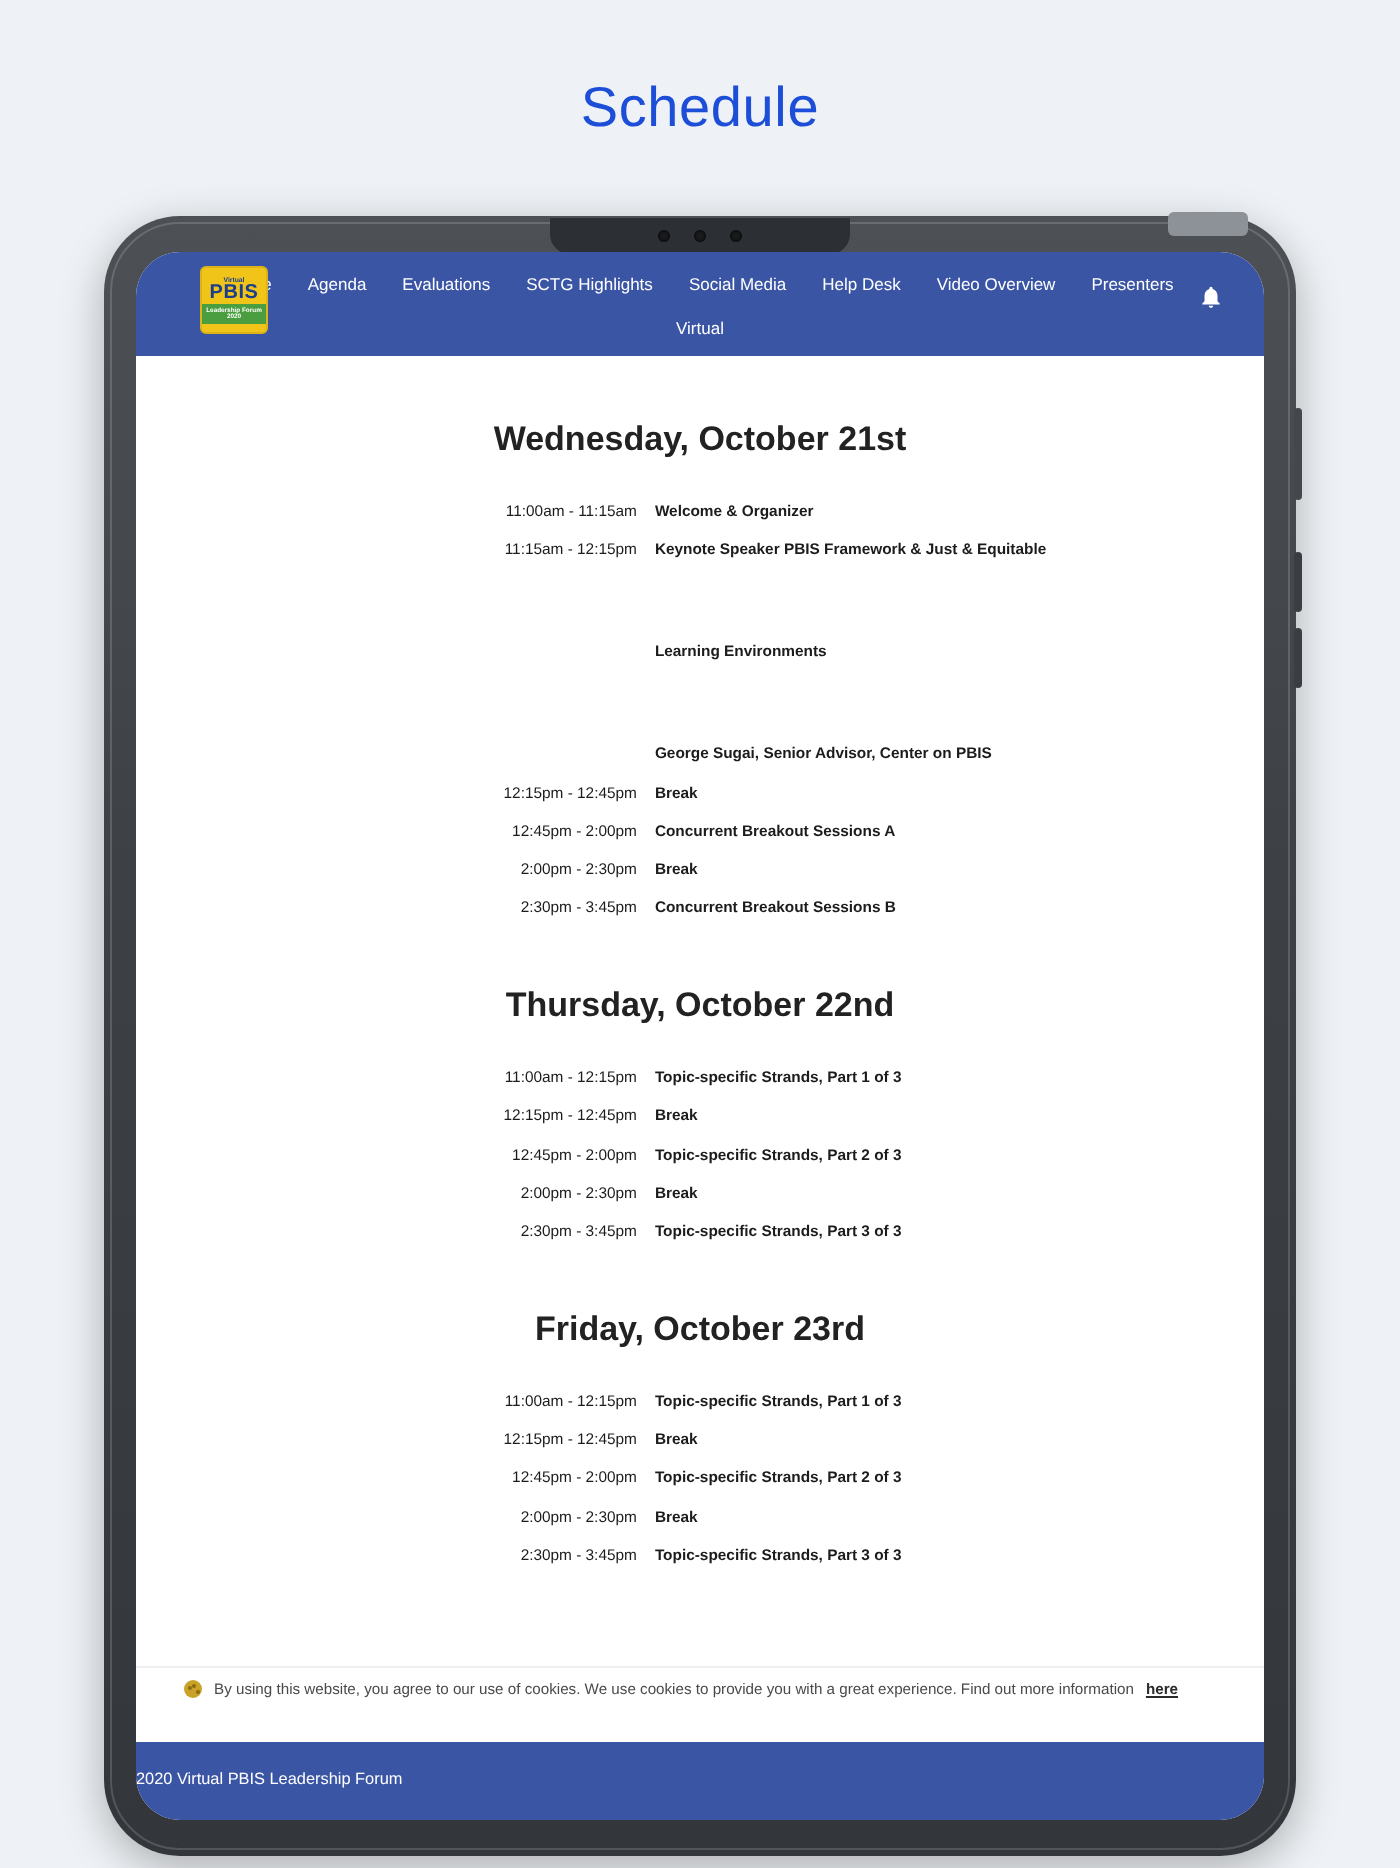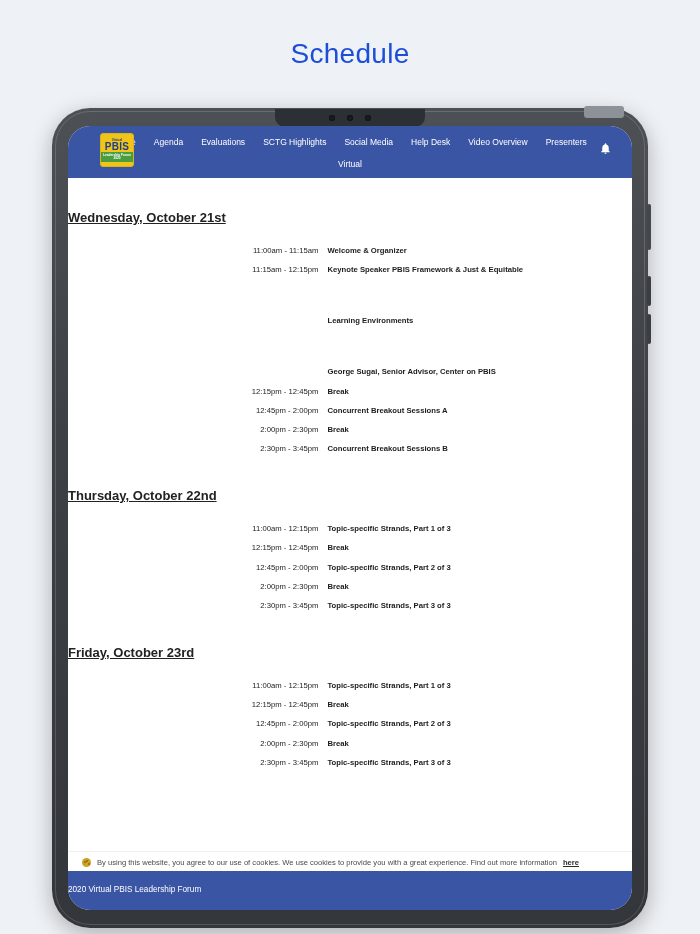--- a/index.html
+++ b/index.html
@@ -148,25 +148,25 @@
 
   
   .content {
     flex: 1 1 auto;
     overflow: hidden;
     background: #fff;
     position: relative;
     padding-top: 22px;
   }
   .day-title {
-    font-size: 13px;
+    text-align: center;
+    font-size: 17px;
     font-weight: 700;
     color: #222;
     margin: 10px 0 16px 0;
-    text-decoration: underline;
   }
   .day-title.spaced { margin-top: 30px; }
   .sched-table {
     width: 100%;
     border-collapse: collapse;
   }
   .sched-table td {
     font-size: 7.7px;
     color: #1c1c1c;
     vertical-align: top;
@@ -184,23 +184,23 @@
     width: 54%;
     text-align: left;
     font-weight: 700;
     padding-left: 0;
   }
   td.desc .sub { font-weight: 700; display: block; margin-top: 40px; }
 
   
   .cookie-bar {
     position: absolute;
-    left: 0; right: 0; bottom: 0;
+    left: 0; right: 0; bottom: 18px;
     background: #fff;
-    padding: 6px 14px 4px 14px;
+    padding: 6px 14px 4px 24px;
     font-size: 7.6px;
     color: #4a4a4a;
     display: flex;
     align-items: center;
     gap: 6px;
     border-top: 1px solid #f0f0f0;
   }
   .cookie-icon {
     width: 9px; height: 9px; border-radius: 50%;
     background: #c9a227;

